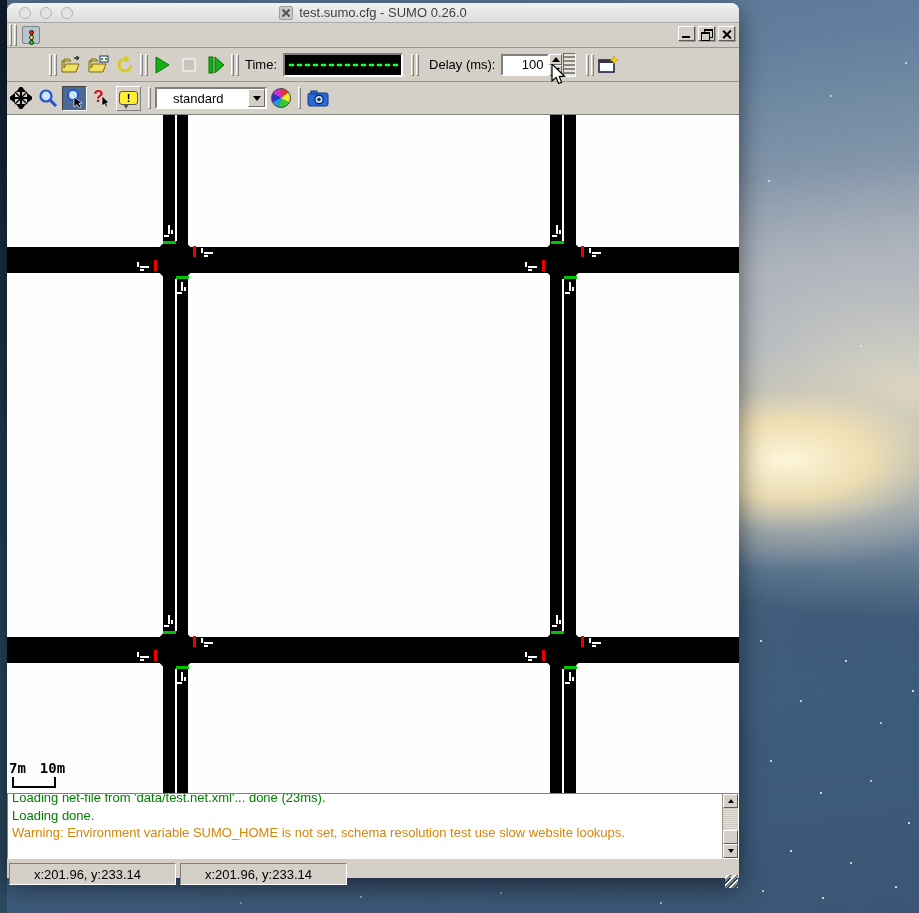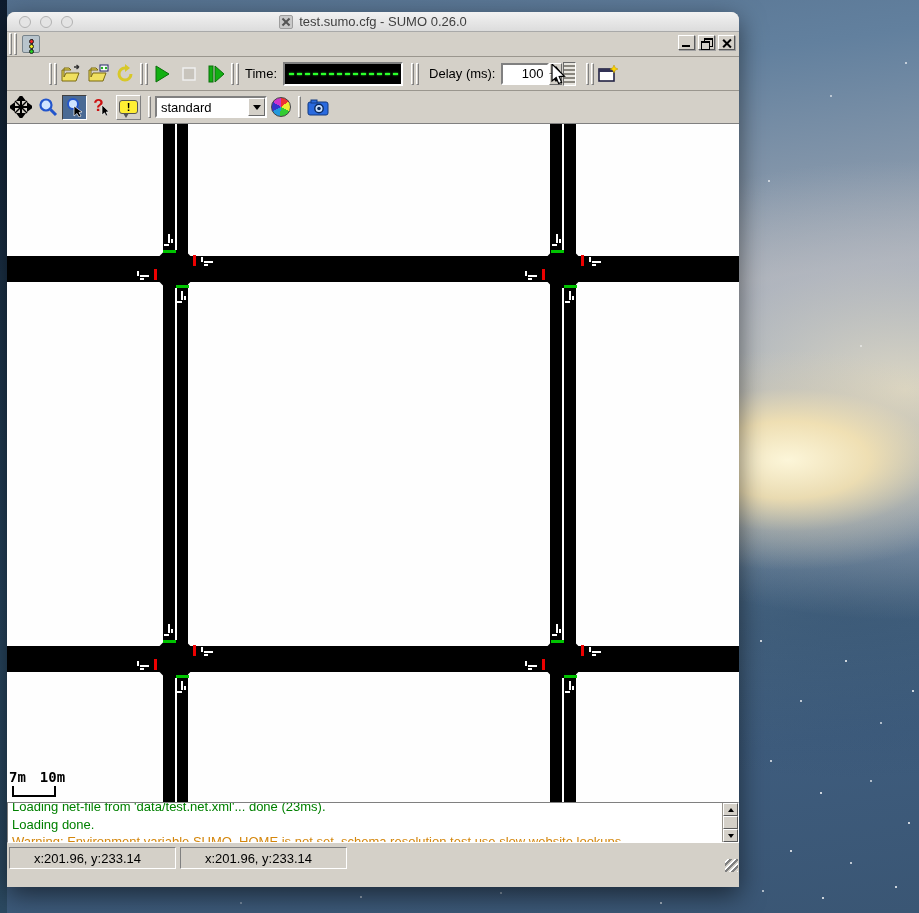--- a/index.html
+++ b/index.html
@@ -25,21 +25,21 @@
       912px 690px 0 0 #fff, 770px 760px 0 0 rgba(255,255,255,.9),
       820px 792px 0 0 #fff, 870px 780px 0 0 rgba(255,255,255,.8),
       908px 822px 0 0 #fff, 790px 850px 0 0 #fff,
       850px 862px 0 0 rgba(255,255,255,.9), 895px 886px 0 0 #fff,
       762px 890px 0 0 rgba(255,255,255,.8), 822px 897px 0 0 #fff,
       360px 896px 0 0 rgba(255,255,255,.6), 500px 892px 0 0 rgba(255,255,255,.5),
       660px 902px 0 0 rgba(255,255,255,.7), 240px 902px 0 0 rgba(255,255,255,.4);
   }
 
   
-  .window { position:absolute; left:7px; top:12px; width:732px; height:875px;
+  .window { position:absolute; left:7px; top:3px; width:732px; height:875px;
     background:#d4d0c8; border-radius:8px 8px 0 0;
     box-shadow:0 8px 26px rgba(0,0,0,.55); }
   .titlebar { position:relative; height:20px; background:linear-gradient(#f2f2f2,#dcdcdc);
     border-radius:8px 8px 0 0; border-bottom:1px solid #a9a9a9;
     display:flex; align-items:center; justify-content:center; }
   .tl-dots { position:absolute; left:12px; top:4px; display:flex; gap:9px; }
   .tl-dot { width:12px; height:12px; border-radius:50%; border:1px solid #b2b2b2; background:#e4e4e4; }
   .title-wrap { display:flex; align-items:center; gap:6px; }
   .x11-icon { width:14px; height:14px; background:#c9c9c9; border:1px solid #9d9d9d; border-radius:2px; position:relative; }
   .x11-icon:before,.x11-icon:after { content:""; position:absolute; left:5px; top:1px; width:2px; height:10px; background:#555; }
@@ -73,21 +73,21 @@
     display:flex; align-items:center; justify-content:center; gap:3px; }
   .lcd-dash { width:5px; height:2px; background:#2bff2b; box-shadow:0 0 2px #2bff2b; }
   .delay-input { width:48px; height:22px; border:2px solid; border-color:#808080 #fff #fff #808080; background:#fff;
     font-size:13px; text-align:right; padding-right:4px; font-family:"Liberation Sans",sans-serif; }
   .spin { display:flex; flex-direction:column; }
   .spin-btn { width:13px; height:11px; background:#d4d0c8; border:1px solid; border-color:#fff #6a6a6a #6a6a6a #fff; display:flex; align-items:center; justify-content:center; }
   .tri-up { width:0; height:0; border-left:4px solid transparent; border-right:4px solid transparent; border-bottom:5px solid #000; }
   .tri-down { width:0; height:0; border-left:4px solid transparent; border-right:4px solid transparent; border-top:5px solid #000; }
   .dial { width:13px; height:24px; border:1px solid; border-color:#6a6a6a #fff #fff #6a6a6a; background:repeating-linear-gradient(#e8e6e0 0 2px, #8a877f 2px 4px); margin-left:1px; }
   .combo { display:flex; height:22px; border:2px solid; border-color:#808080 #fff #fff #808080; background:#fff; width:112px; align-items:center; }
-  .combo-val { flex:1; font-size:13px; padding-left:4px; color:#000; }
+  .combo-val { flex:1; font-size:13px; padding-left:16px; color:#000; }
   .combo-arrow { width:17px; height:18px; background:#d4d0c8; border:1px solid; border-color:#fff #6a6a6a #6a6a6a #fff; display:flex; align-items:center; justify-content:center; }
   .colorwheel { width:20px; height:20px; border-radius:50%; border:1px solid #444;
     background:conic-gradient(#e33 0 15%, #ee3 15% 32%, #3c3 32% 52%, #29d 52% 68%, #33c 68% 84%, #c3c 84% 100%); }
   .qmark { color:#cc1111; font-size:17px; font-weight:bold; position:relative; top:-1px; }
   .bubble { width:19px; height:14px; background:#ffee33; border:1px solid #555; border-radius:3px; display:flex; align-items:center; justify-content:center; position:relative; }
   .bubble:after { content:""; position:absolute; left:3px; bottom:-5px; border-left:3px solid transparent; border-right:3px solid transparent; border-top:5px solid #555; }
   .bubble span { font-size:11px; font-weight:bold; color:#000; }
 
   
   .canvas { position:relative; height:678px; background:#fefefe; overflow:hidden; }
@@ -102,21 +102,21 @@
   .tl.green { background:#00c400; }
   .amark { position:absolute; width:9px; height:13px;
     background-image:linear-gradient(#fff,#fff),linear-gradient(#fff,#fff),linear-gradient(#fff,#fff);
     background-size:2px 9px,5px 2px,2px 4px; background-position:4px 0,0 10px,7px 5px; background-repeat:no-repeat; }
   .amark.h { transform:rotate(90deg); }
   .scalebar { position:absolute; left:2px; top:645px; }
   .scale-labels { display:flex; gap:14px; font-size:14px; font-weight:bold; color:#000; font-family:"DejaVu Sans Mono","Liberation Mono",monospace; }
   .scale-line { margin-left:3px; margin-top:1px; width:44px; height:11px; border-left:2px solid #000; border-right:2px solid #000; border-bottom:2px solid #000; }
 
   
-  .logarea { position:relative; height:41px; background:#fff; border:1px solid; border-color:#808080 #fff #fff #808080; overflow:hidden; }
+  .logarea { position:relative; height:66px; background:#fff; border:1px solid; border-color:#808080 #fff #fff #808080; overflow:hidden; }
   .log-lines { position:absolute; left:4px; top:-5px; right:18px; }
   .log-line { font-size:13px; line-height:17.5px; white-space:nowrap; }
   .log-scroll { position:absolute; right:0; top:0; bottom:0; width:16px; background:repeating-linear-gradient(#cac6be 0 1px,#e6e2da 1px 2px); border-left:1px solid #9a968e; display:flex; flex-direction:column; }
   .sc-btn { height:14px; background:#d4d0c8; border:1px solid; border-color:#fff #5a5a5a #5a5a5a #fff; display:flex; align-items:center; justify-content:center; }
   .sc-thumb { height:14px; background:#d4d0c8; border:1px solid; border-color:#fff #5a5a5a #5a5a5a #fff; margin-top:auto; }
   .tri-up.sm { border-left-width:3px; border-right-width:3px; border-bottom-width:4px; }
   .tri-down.sm { border-left-width:3px; border-right-width:3px; border-top-width:4px; }
 
   
   .statusbar { height:30px; display:flex; align-items:center; padding:0 14px 0 2px; gap:4px; position:relative; }

